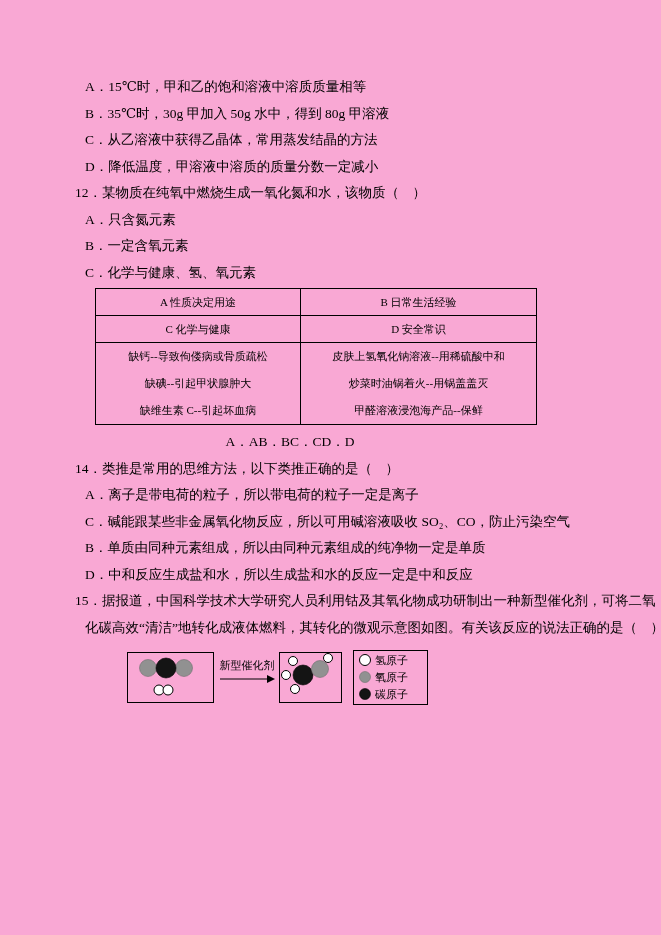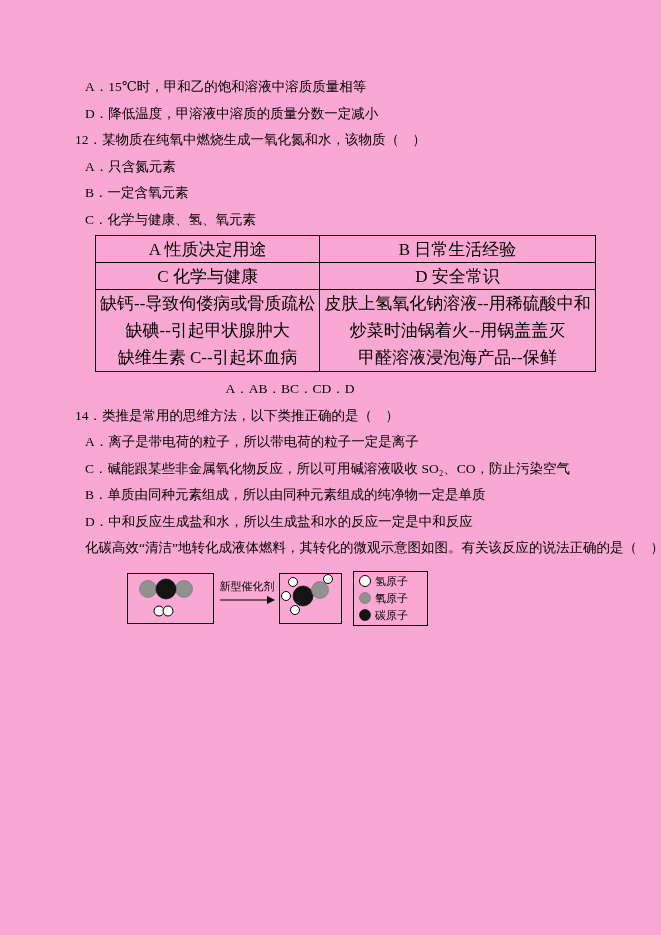--- a/index.html
+++ b/index.html
@@ -31,21 +31,21 @@
   table.q13-table {
     border-collapse: collapse;
     margin: 2px 0 0 20px;
     table-layout: fixed;
   }
   table.q13-table td {
     border: 1px solid #000000;
     text-align: center;
     vertical-align: middle;
     padding: 0 4px;
-    font-size: 17px;
+    font-size: 11px;
   }
   td.colA { width: 196px; }
   td.colB { width: 227px; }
   td.hdr  { height: 26px; }
   .cline  { line-height: 27px; height: 27px; white-space: nowrap; }
 
   .answers {
     display: flex;
     justify-content: center;
     width: 410px;
@@ -65,20 +65,22 @@
   .arrow-head { fill: #000000; }
   .svg-label { font-size: 11px; fill: #000000; font-family: "Liberation Serif", "DejaVu Serif", serif; }
 </style>
 </head>
 <body>
 
 <div class="page">
   <div class="content">
 
     <div class="line opt">A．15℃时，甲和乙的饱和溶液中溶质质量相等</div>
+    <div class="line opt">B．35℃时，30g 甲加入 50g 水中，得到 80g 甲溶液</div>
+    <div class="line opt">C．从乙溶液中获得乙晶体，常用蒸发结晶的方法</div>
     <div class="line opt">D．降低温度，甲溶液中溶质的质量分数一定减小</div>
 
     <div class="line">12．某物质在纯氧中燃烧生成一氧化氮和水，该物质（　）</div>
     <div class="line opt">A．只含氮元素</div>
     <div class="line opt">B．一定含氧元素</div>
     <div class="line opt">C．化学与健康、氢、氧元素</div>
 
 
     <table class="q13-table">
       <tbody>
@@ -111,20 +113,21 @@
       <span>C．C</span>
       <span>D．D</span>
     </div>
 
     <div class="line">14．类推是常用的思维方法，以下类推正确的是（　）</div>
     <div class="line opt">A．离子是带电荷的粒子，所以带电荷的粒子一定是离子</div>
     <div class="line opt">C．碱能跟某些非金属氧化物反应，所以可用碱溶液吸收 SO₂、CO，防止污染空气</div>
     <div class="line opt">B．单质由同种元素组成，所以由同种元素组成的纯净物一定是单质</div>
     <div class="line opt">D．中和反应生成盐和水，所以生成盐和水的反应一定是中和反应</div>
 
+    <div class="line">15．据报道，中国科学技术大学研究人员利用钴及其氧化物成功研制出一种新型催化剂，可将二氧</div>
     <div class="line wrap2">化碳高效“清洁”地转化成液体燃料，其转化的微观示意图如图。有关该反应的说法正确的是（　）</div>
 
     <div class="diagram-wrap">
       <svg class="diagram" width="302" height="58" viewBox="0 0 302 58" xmlns="http://www.w3.org/2000/svg">
 
         <rect class="box" x="0.5" y="3.5" width="86" height="50"></rect>
         <g>
           <circle class="atom-o" cx="21" cy="19" r="8.5"></circle>
           <circle class="atom-o" cx="57" cy="19" r="8.5"></circle>
           <circle class="atom-c" cx="39" cy="19" r="10"></circle>

